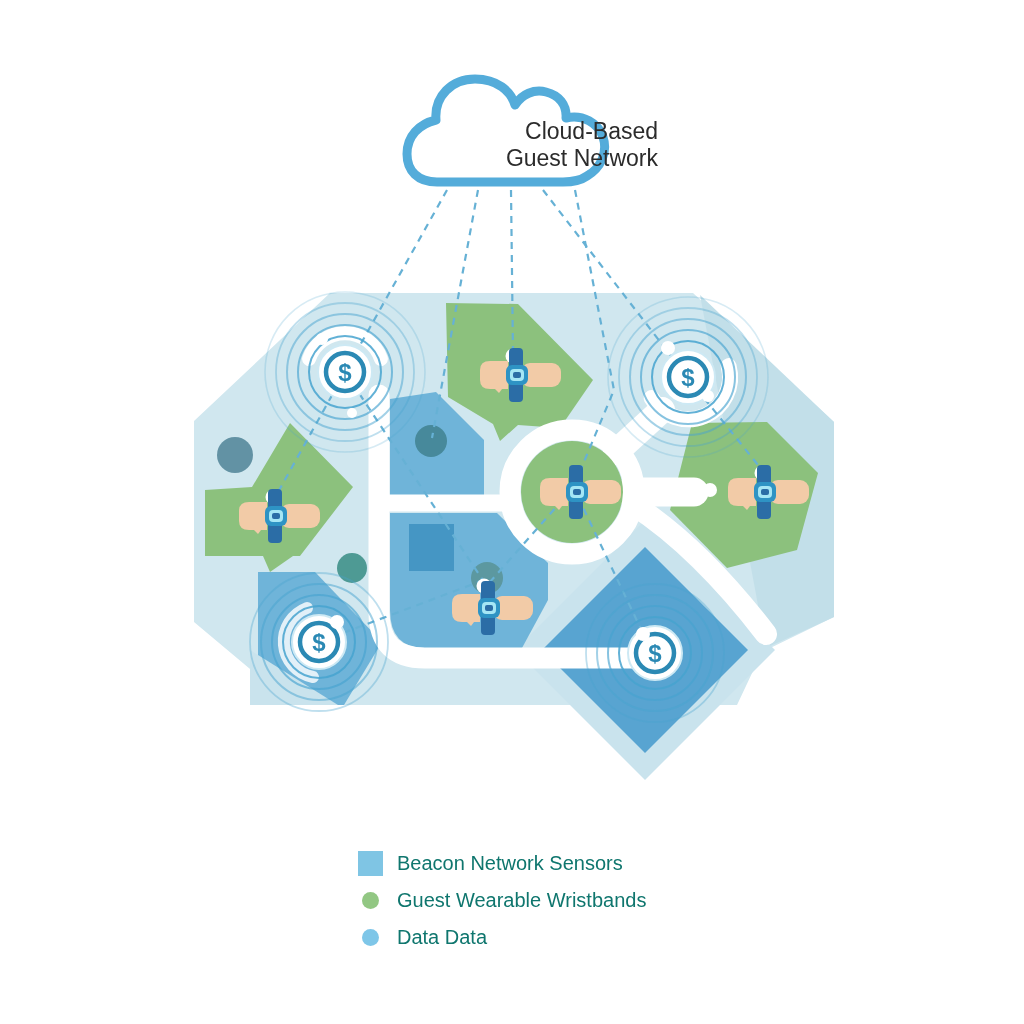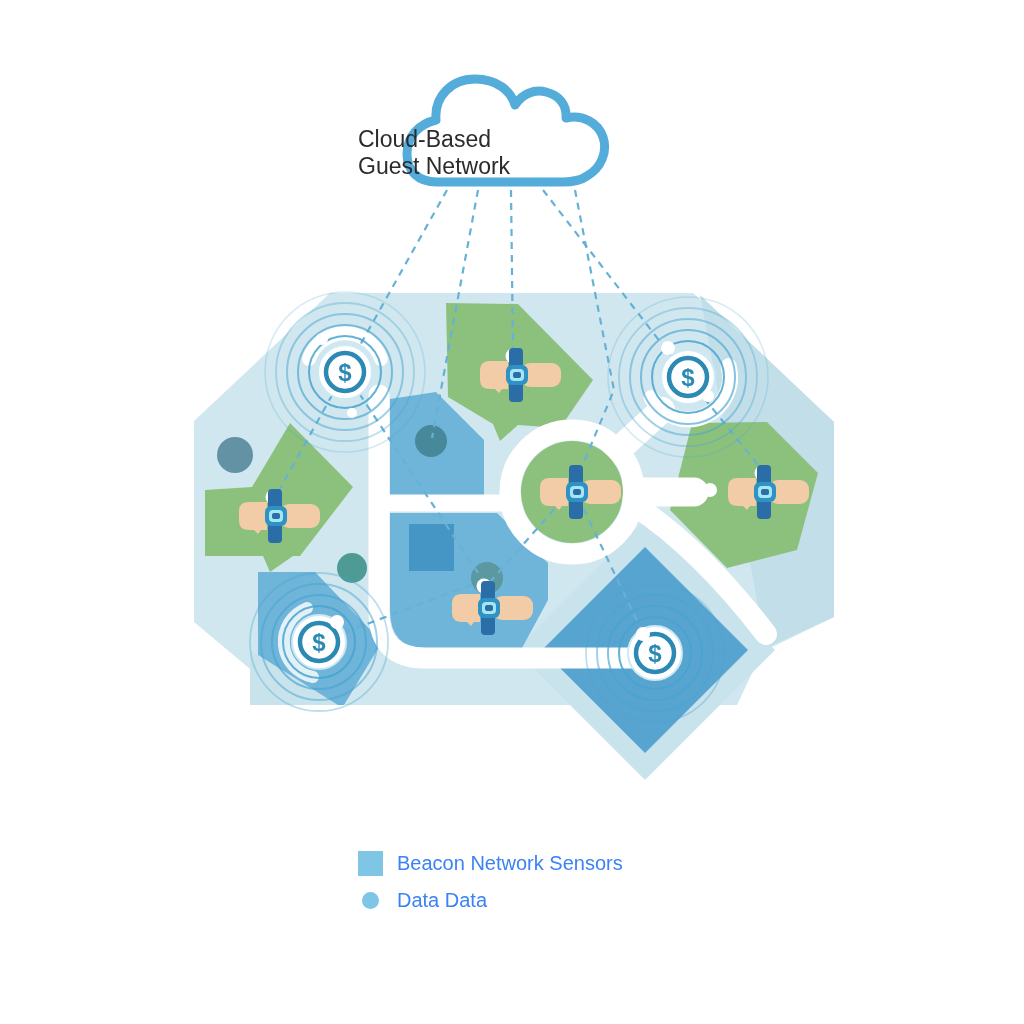--- a/index.html
+++ b/index.html
@@ -1,26 +1,26 @@
 <!DOCTYPE html>
 <html><head>
 <meta charset="utf-8">
 <style>
   html,body{margin:0;padding:0;background:#ffffff;}
   #stage{position:relative;width:1024px;height:1024px;background:#ffffff;overflow:hidden;
          font-family:"Liberation Sans", sans-serif;}
   #diagram-svg{position:absolute;left:0;top:0;}
-  .cloud-text{position:absolute;left:358px;top:118px;width:300px;text-align:left;
-              font-size:23px;line-height:27px;color:#2b2b2b;font-weight:500;margin-top:8px;}
+  .cloud-text{position:absolute;left:358px;top:118px;width:300px;text-align:right;
+              font-size:23px;line-height:27px;color:#2b2b2b;font-weight:500;}
   .legend{position:absolute;left:358px;top:851px;}
   .legend-row{display:flex;align-items:center;height:25px;margin-bottom:12px;}
   .swatch-box{width:25px;height:25px;flex:0 0 25px;}
   .swatch-wrap{width:25px;height:25px;flex:0 0 25px;display:flex;align-items:center;justify-content:center;}
   .swatch-dot{width:17px;height:17px;border-radius:50%;}
-  .legend-label{margin-left:14px;font-size:20px;color:#3b82f6;}
+  .legend-label{margin-left:14px;font-size:20px;color:#0f766e;}
   text.dollar{font-family:"Liberation Sans",sans-serif;font-weight:bold;font-size:24px;fill:#2b89b4;}
 </style>
 </head>
 <body>
 
 <div id="stage">
 
 <svg id="diagram-svg" width="1024" height="1024" viewBox="0 0 1024 1024">
 
   <defs>
@@ -155,19 +155,25 @@
   <div>Guest Network</div>
 </div>
 
 <div class="legend">
   <div class="legend-row">
     <div class="swatch-box" style="background: rgb(127, 197, 228);"></div>
     <div class="legend-label">Beacon Network Sensors</div>
   </div>
   <div class="legend-row">
     <div class="swatch-wrap">
+      <div class="swatch-dot" style="background: rgb(146, 199, 131);"></div>
+    </div>
+    <div class="legend-label">Guest Wearable Wristbands</div>
+  </div>
+  <div class="legend-row">
+    <div class="swatch-wrap">
       <div class="swatch-dot" style="background: rgb(126, 198, 232);"></div>
     </div>
     <div class="legend-label">Data Data</div>
   </div>
 </div>
 
 </div>
 
 </body></html>

